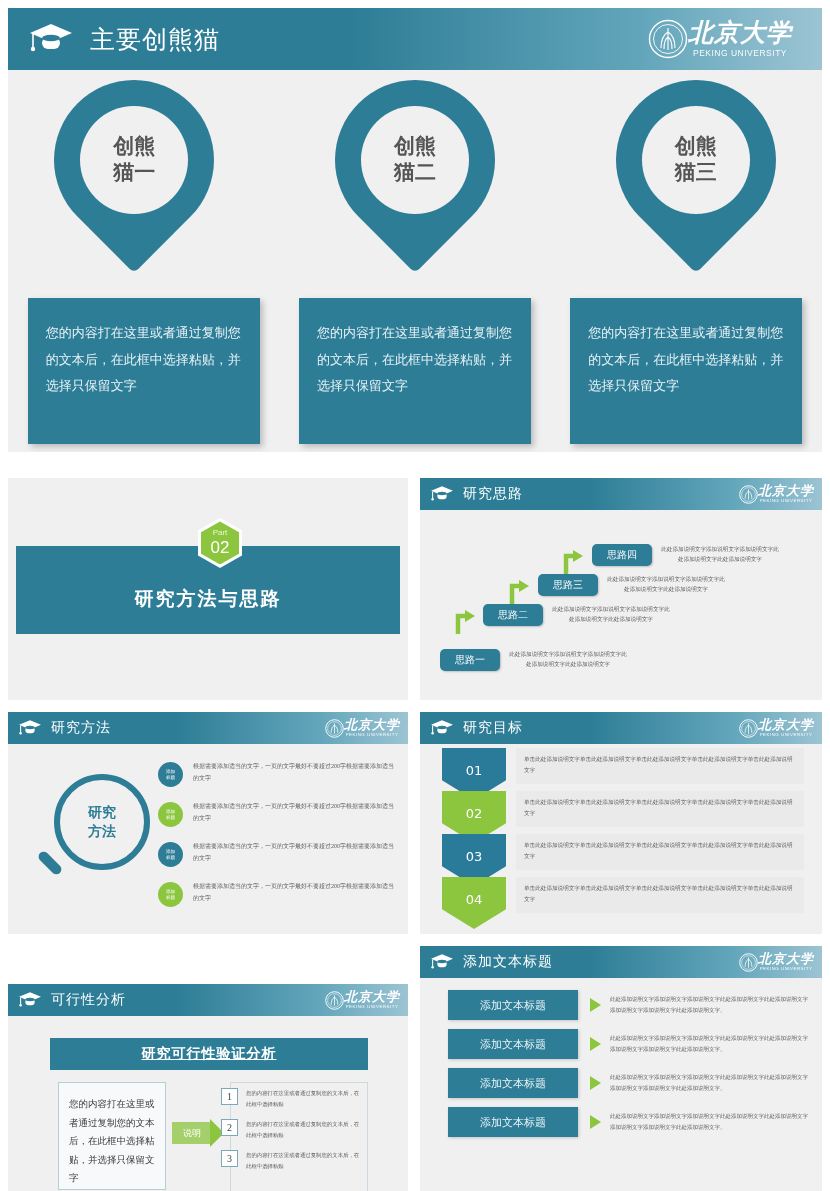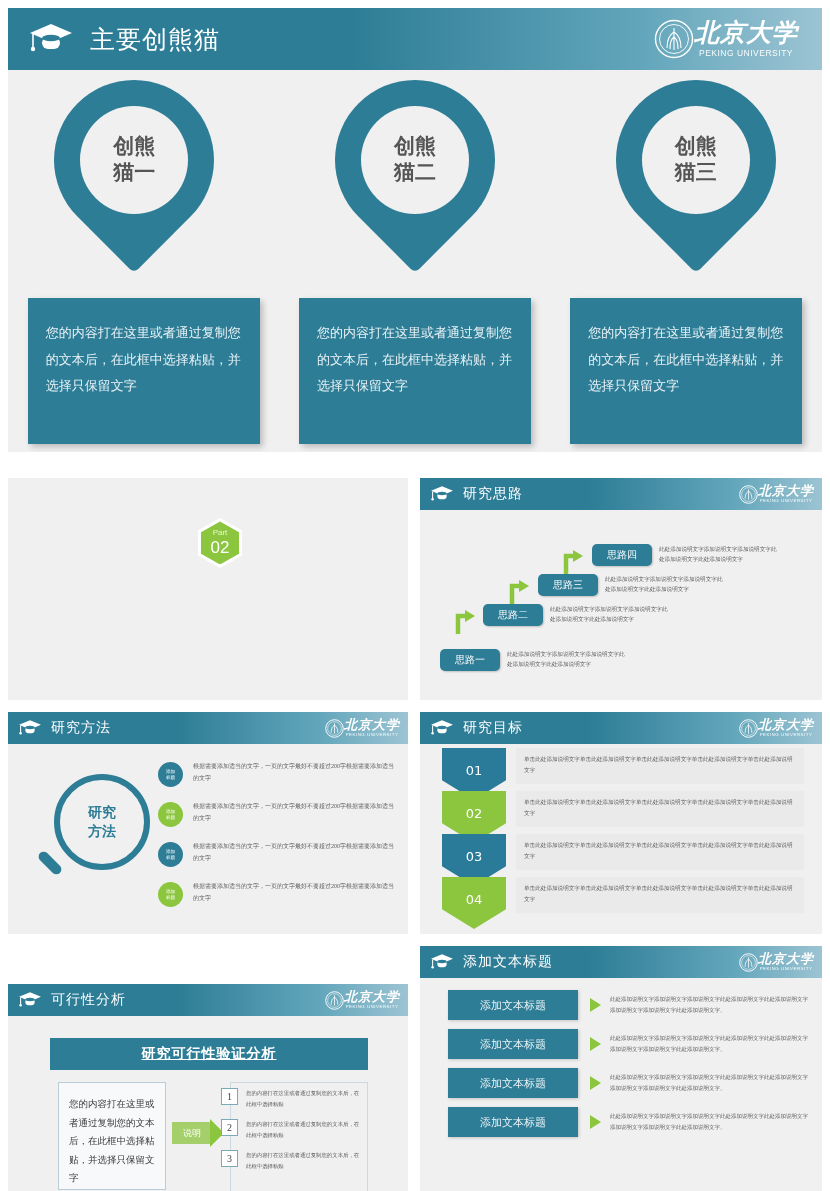--- a/index.html
+++ b/index.html
@@ -22,21 +22,21 @@
   .sl-header .cap { flex:0 0 auto; }
   .sl-title { color:#fff; font-weight:400; letter-spacing:1px; white-space:nowrap; }
   .pku { margin-left:auto; display:flex; align-items:center; }
   .pku .seal { flex:0 0 auto; }
   .pku .wordmark { display:flex; flex-direction:column; align-items:center; color:#fff; }
   .pku .cn { font-family:"Liberation Serif","DejaVu Serif",serif; font-weight:bold; font-style:italic; letter-spacing:1px; line-height:1; }
   .pku .en { letter-spacing:0.5px; line-height:1; opacity:.95; }
 
   
   #slide1 { left:8px; top:8px; width:814px; height:444px; }
-  #slide1 .sl-header { height:62px; padding:0 24px 0 20px; }
+  #slide1 .sl-header { height:62px; padding:0 30px 0 20px; }
   #slide1 .sl-title { font-size:25px; margin-left:16px; }
   #slide1 .cap svg { width:46px; height:34px; display:block; }
   #slide1 .pku .seal svg { width:40px; height:40px; display:block; }
   #slide1 .pku .cn { font-size:25px; }
   #slide1 .pku .en { font-size:8.5px; margin-top:4px; }
   #slide1 .pins { position:absolute; left:0; top:72px; width:100%; height:200px; display:flex;gap:28px; }
   #slide1 .pincol { flex:1; display:flex; justify-content:center; }
   .pin { position:relative; width:160px; height:196px; }
   .pin .drop {
     position:absolute; left:0; top:0; width:160px; height:160px;
@@ -83,21 +83,21 @@
 
   
   #slide3 { left:420px; top:478px; width:402px; height:222px; }
   .sm-header { height:32px; padding:0 8px 0 10px; }
   .sm-header .cap svg { width:24px; height:18px; display:block; }
   .sm-title { font-size:14px; margin-left:9px; }
   .sm-pku .seal svg { width:19px; height:19px; display:block; }
   .sm-pku .cn { font-size:13px; }
   .sm-pku .en { font-size:4.4px; margin-top:2px; }
   .steps { position:absolute; left:0; top:34px; width:100%; height:188px; }
-  .step { position:absolute; display:flex; align-items:flex-start; }
+  .step { position:absolute; display:flex; align-items:flex-start;text-align:center; }
   .step .lbl {
     background:#2d7d96; color:#fff; border-radius:5px;
     width:60px; height:22px; display:flex; align-items:center; justify-content:center;
     font-size:10px; font-family:"Liberation Serif","DejaVu Serif",serif; flex:0 0 auto;
     box-shadow:1px 1px 2px rgba(0,0,0,.2);
   }
   .step .desc {
     margin-left:7px; width:122px; font-size:5.6px; line-height:1.85;
     color:#5a5a5a; font-family:"Liberation Serif","DejaVu Serif",serif;
   }
@@ -240,20 +240,23 @@
       <div class="boxcol">
         <div class="tealbox">您的内容打在这里或者通过复制您的文本后，在此框中选择粘贴，并选择只保留文字</div>
       </div>
       <div class="boxcol">
         <div class="tealbox">您的内容打在这里或者通过复制您的文本后，在此框中选择粘贴，并选择只保留文字</div>
       </div>
     </div>
   </div>
 
   <div class="slide" id="slide2">
+    <div class="band">
+      <div class="band-title">研究方法与思路</div>
+    </div>
     <div class="hexwrap">
       <div class="hexout"></div>
       <div class="hexin">
         <span class="p">Part</span>
         <span class="n">02</span>
       </div>
     </div>
   </div>
 
   <div class="slide" id="slide3">

